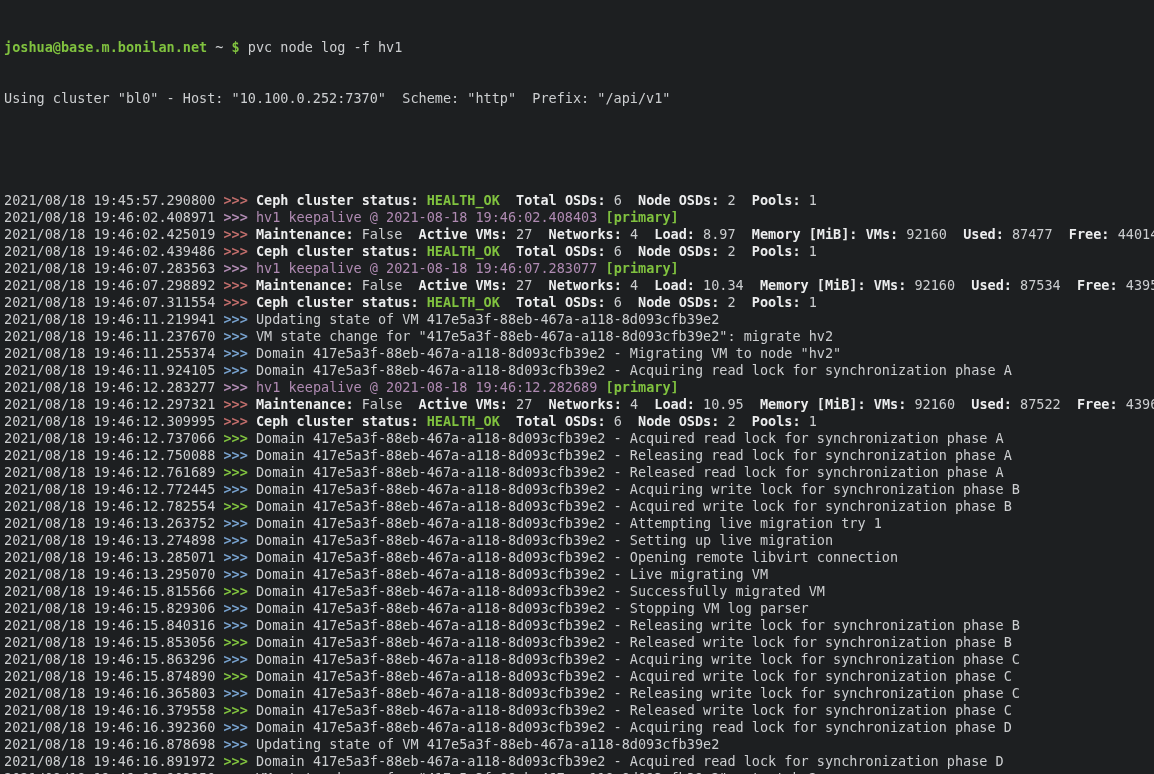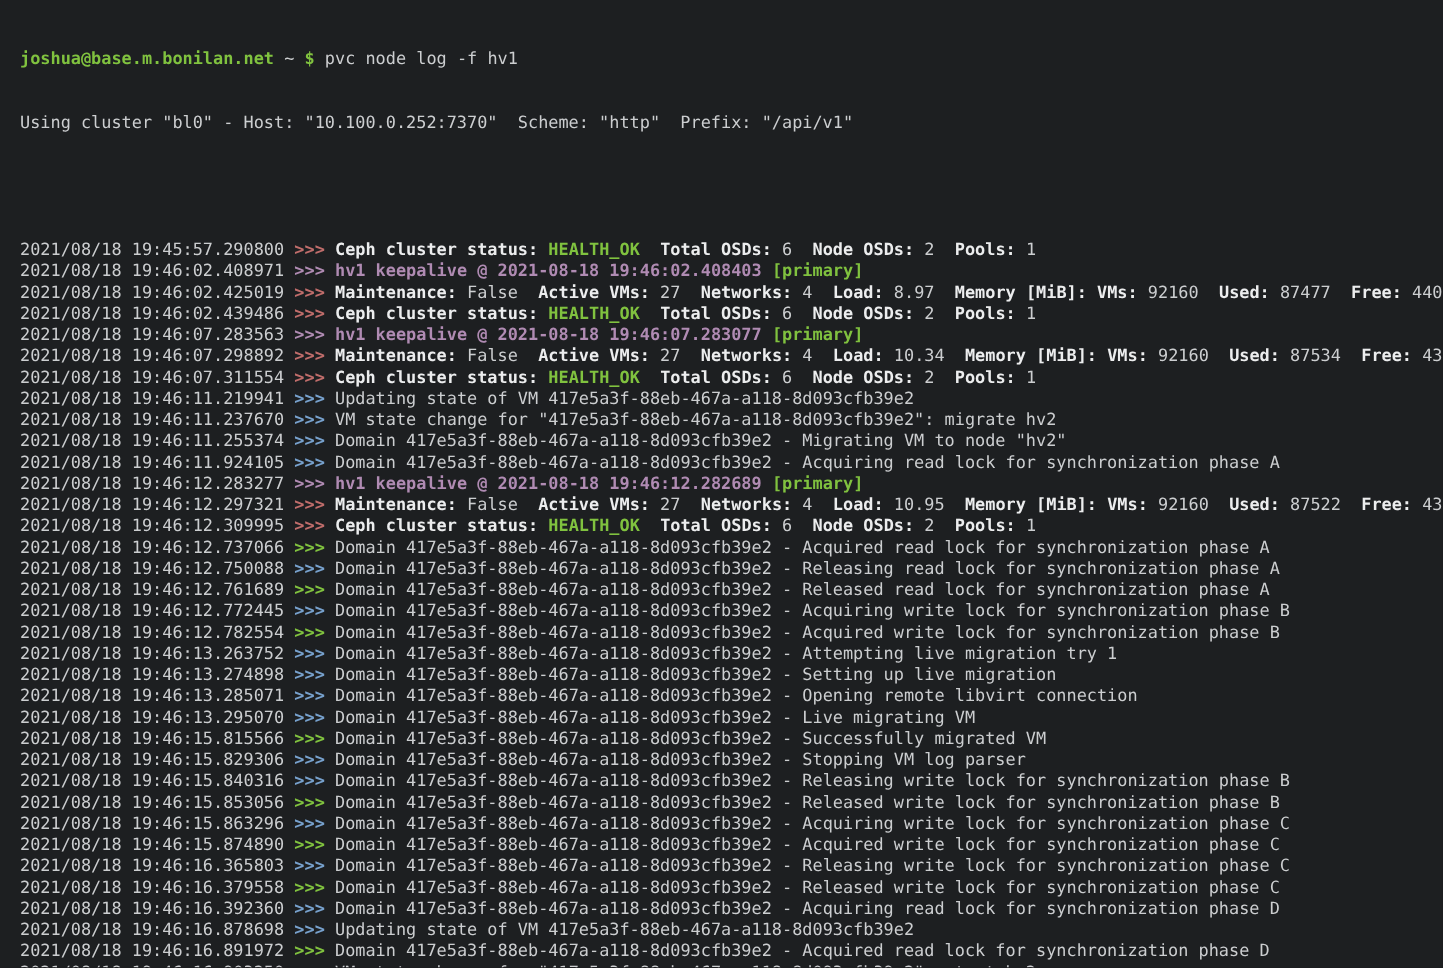--- a/index.html
+++ b/index.html
@@ -5,26 +5,26 @@
   :root{
     --bg:#1d1f21; --fg:#ccced0; --fgb:#ecedee;
     --green:#80c23f; --blue:#77a1cd; --purple:#b08bb3; --red:#c06d6b;
   }
   html,body{margin:0;padding:0;background:var(--bg);}
   .terminal{
     width:1154px;height:774px;box-sizing:border-box;overflow:hidden;
     background:var(--bg);color:var(--fg);
     font-family:"DejaVu Sans Mono","Liberation Mono",monospace;
     font-size:13.5px;line-height:17px;
-    padding:5px 0 0 16px;white-space:pre;
+    padding:5px 0 0 4px;white-space:pre;
   }
   .line{height:17px;}
   .b{font-weight:bold;color:var(--fgb);margin-top:23px;}
   .gb{font-weight:bold;color:var(--green);}
-  .pb{font-weight:bold;color:var(--purple);text-align:right;}
+  .pb{font-weight:normal;color:var(--purple);text-align:right;}
   .m{font-weight:bold;}
   .m.red{color:var(--red);}
   .m.green{color:var(--green);}
   .m.blue{color:var(--blue);}
   .m.purple{color:var(--purple);}
 </style>
 </head>
 <body>
 
 <div class="terminal">

